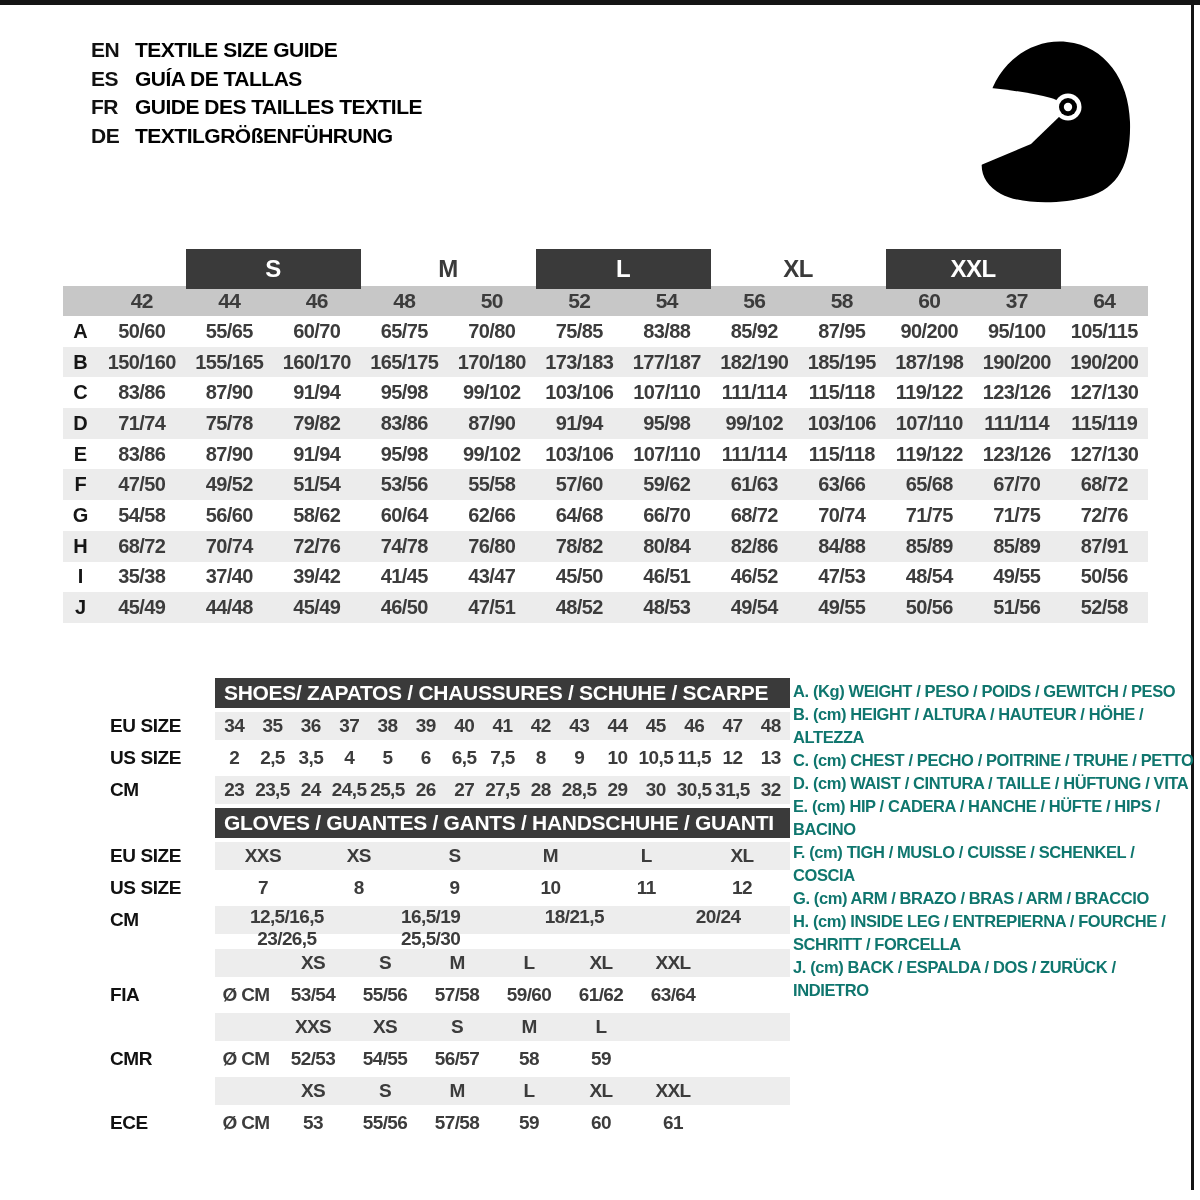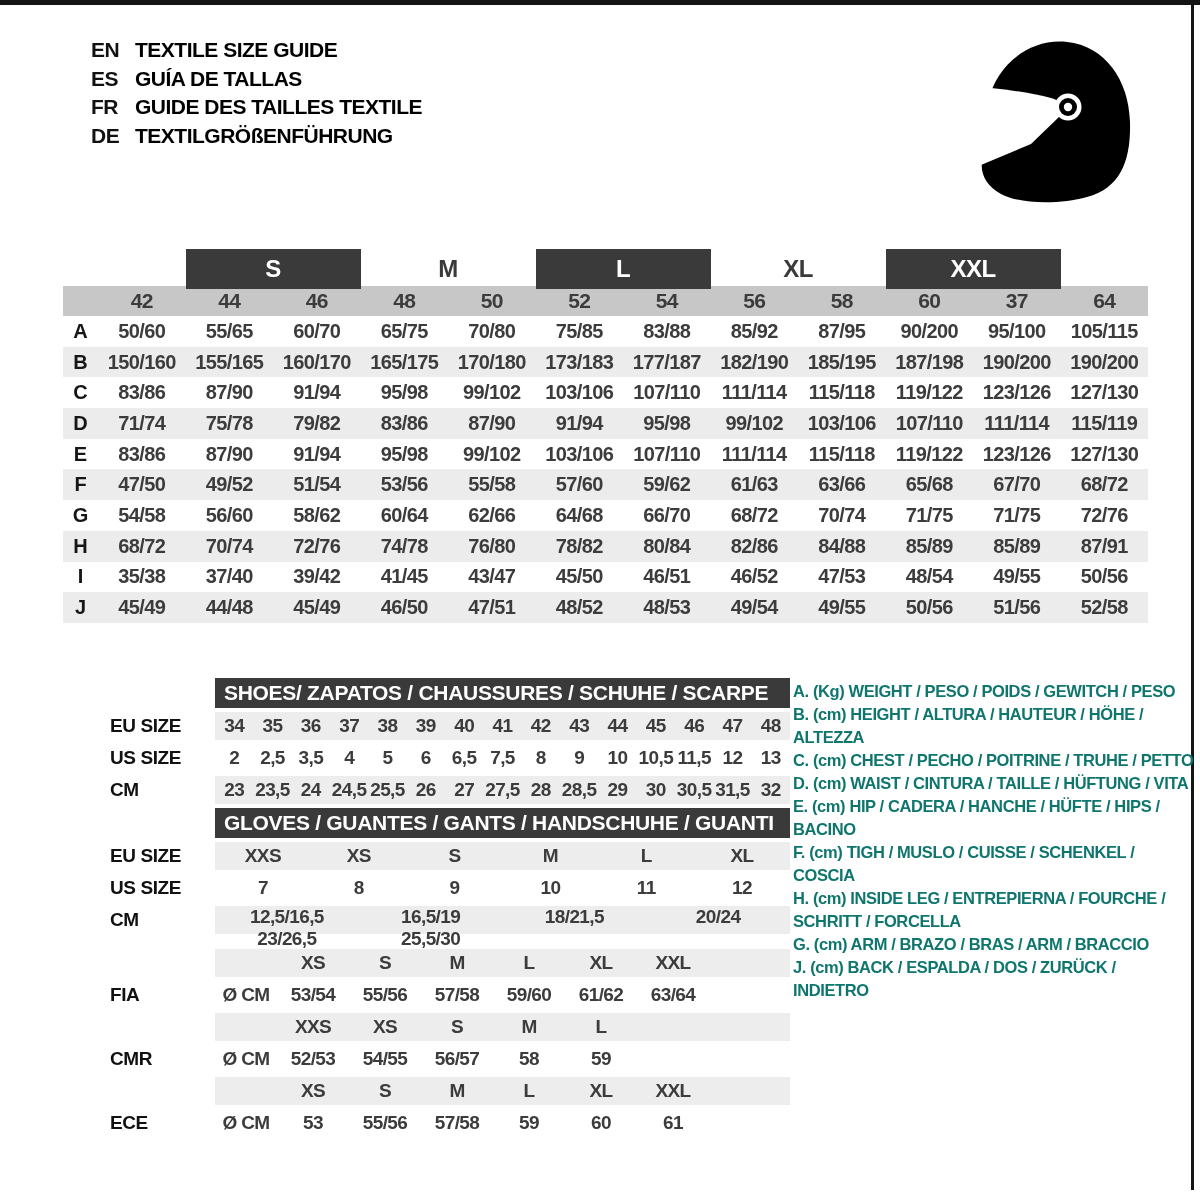--- a/index.html
+++ b/index.html
@@ -440,17 +440,17 @@
       </div>
     </div>
 
   <div class="legend" id="legend">
       <div class="legend-item">A. (Kg) WEIGHT / PESO / POIDS / GEWITCH / PESO</div>
       <div class="legend-item">B. (cm) HEIGHT / ALTURA / HAUTEUR / HÖHE / ALTEZZA</div>
       <div class="legend-item">C. (cm) CHEST / PECHO / POITRINE / TRUHE / PETTO</div>
       <div class="legend-item">D. (cm) WAIST / CINTURA / TAILLE / HÜFTUNG / VITA</div>
       <div class="legend-item">E. (cm) HIP / CADERA / HANCHE / HÜFTE / HIPS /  BACINO</div>
       <div class="legend-item">F. (cm) TIGH / MUSLO / CUISSE / SCHENKEL / COSCIA</div>
+      <div class="legend-item">G. (cm) ARM  / BRAZO / BRAS / ARM / BRACCIO</div>
       <div class="legend-item">H. (cm) INSIDE LEG / ENTREPIERNA / FOURCHE / SCHRITT / FORCELLA</div>
-      <div class="legend-item">G. (cm) ARM  / BRAZO / BRAS / ARM / BRACCIO</div>
       <div class="legend-item">J. (cm) BACK / ESPALDA / DOS / ZURÜCK / INDIETRO</div>
     </div>
 </div>
 
 </body></html>

